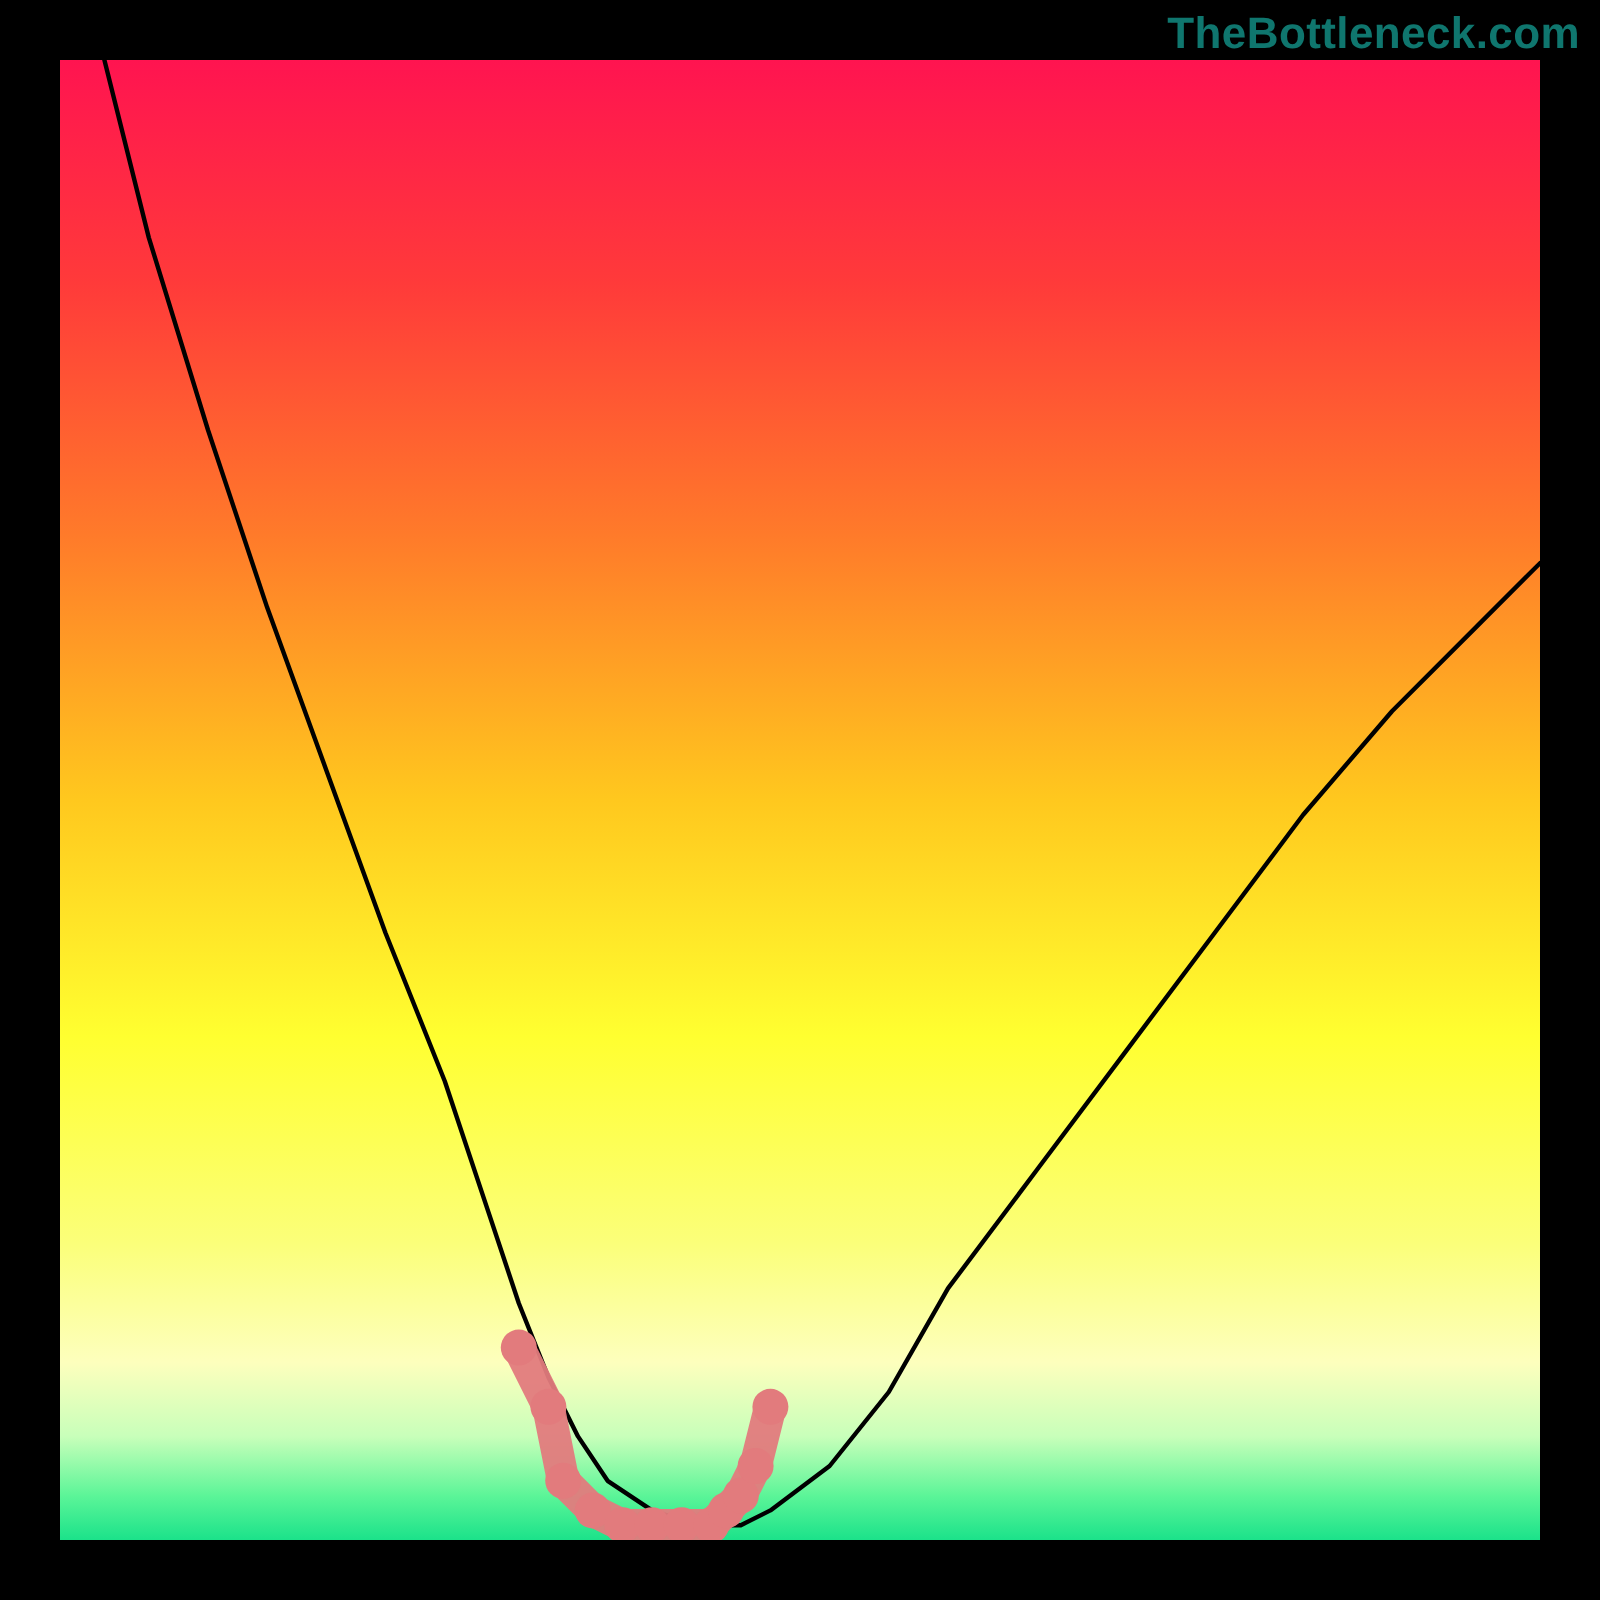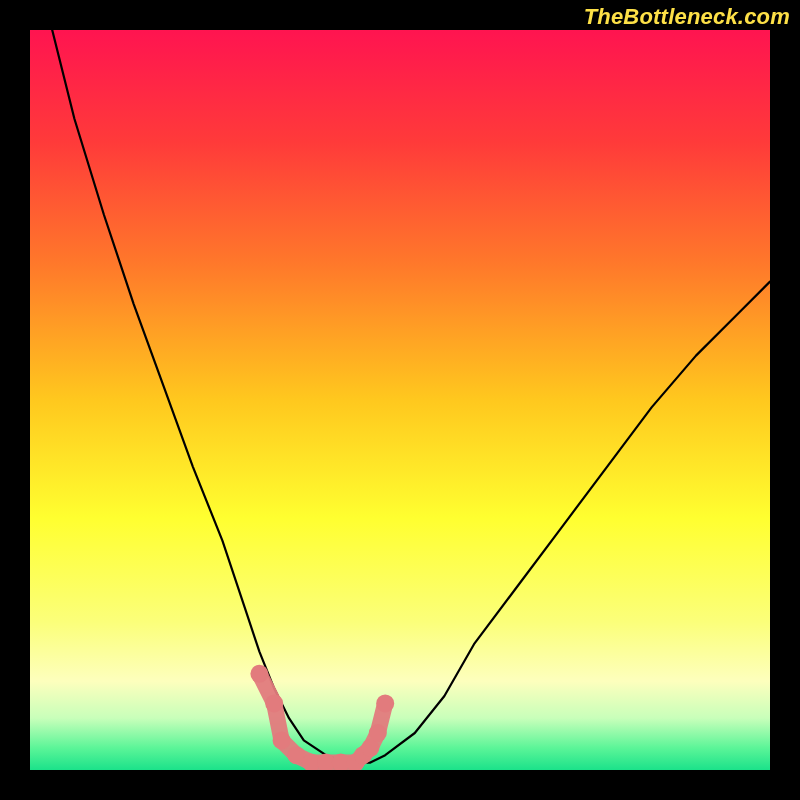--- a/index.html
+++ b/index.html
@@ -14,25 +14,24 @@
   .frame {
     position: relative;
     width: 800px;
     height: 800px;
     background: #000;
   }
   .attribution {
     position: absolute;
     top: 4px;
     right: 10px;
-    color: #fde047;
+    color: #0f766e;
     font-size: 22px;
     font-weight: 600;
     letter-spacing: 0.2px;
-    font-style: italic;
   }
   .plot {
     position: absolute;
     left: 30px;
     top: 30px;
     width: 740px;
     height: 740px;
   }
   .plot svg {
     display: block;

